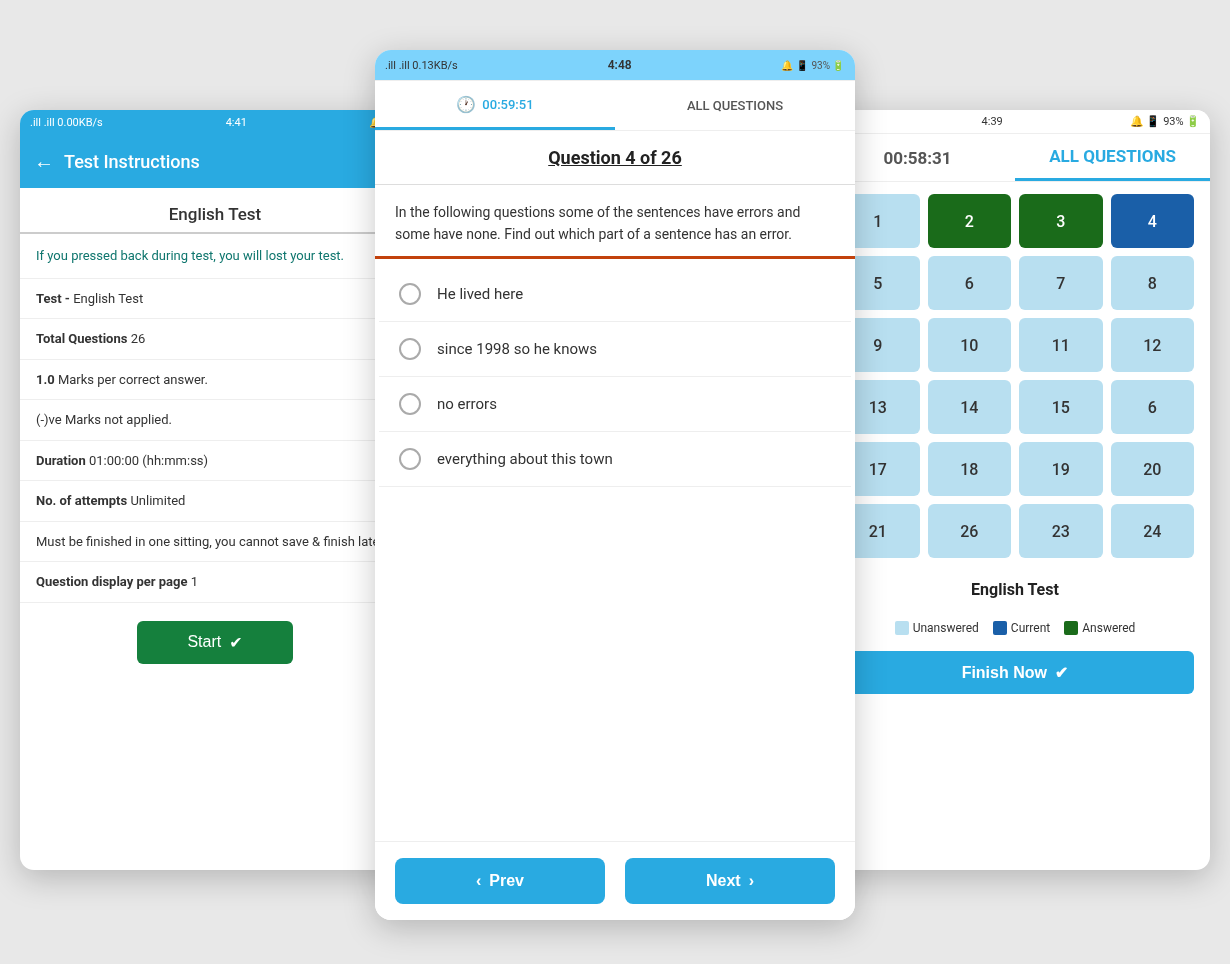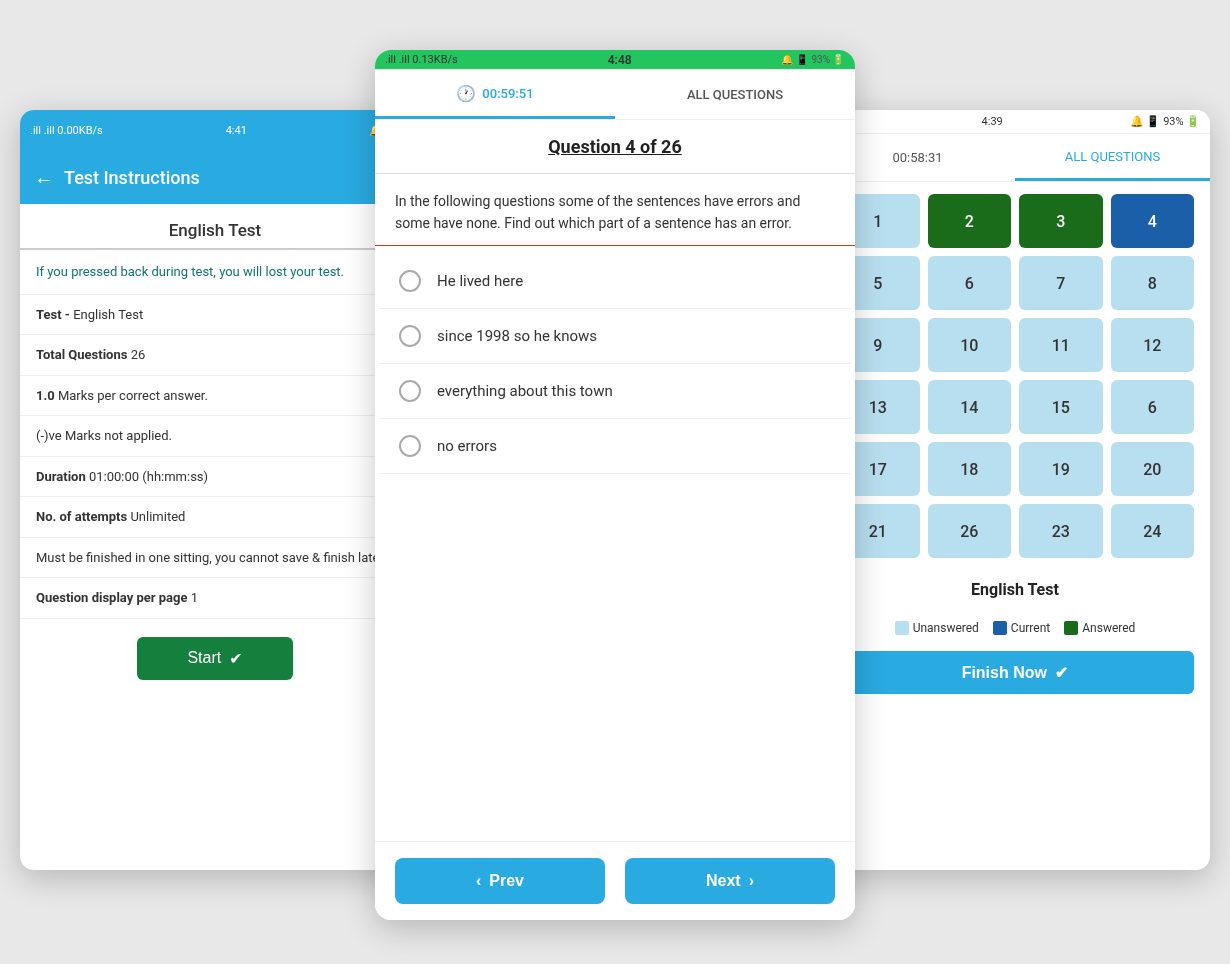--- a/index.html
+++ b/index.html
@@ -35,21 +35,21 @@
       height: 760px;
       left: 20px;
       top: 110px;
       z-index: 1;
     }
 
     .status-bar-left {
       background: #29aae1;
       color: #fff;
       font-size: 11px;
-      padding: 20px 10px;
+      padding: 12px 10px;
       display: flex;
       justify-content: space-between;
       align-items: center;
       height: 24px;
     }
 
     .header-left {
       background: #29aae1;
       color: #fff;
       display: flex;
@@ -127,28 +127,28 @@
     
     .card-middle {
       width: 480px;
       height: 870px;
       left: 375px;
       top: 50px;
       z-index: 3;
     }
 
     .status-bar-mid {
-      background: #22c55e;
+      background: #7dd3fc;
       color: #333;
       font-size: 11px;
       padding: 4px 10px;
       display: flex;
       justify-content: space-between;
       align-items: center;
-      height: 20px;
+      height: 31px;
       border-bottom: 1px solid #eee;
     }
 
     .status-bar-mid .time-mid {
       font-weight: 600;
       font-size: 12px;
     }
 
     .status-bar-mid .right-icons {
       font-size: 10px;
@@ -194,21 +194,21 @@
       color: #222;
       border-bottom: 1px solid #ddd;
       text-decoration: underline;
     }
 
     .question-instruction {
       padding: 16px 20px 10px;
       font-size: 14px;
       color: #333;
       line-height: 1.6;
-      border-bottom: 1px solid #c2410c;
+      border-bottom: 3px solid #c2410c;
     }
 
     .options-list {
       padding: 8px 4px;
     }
 
     .option-item {
       display: flex;
       align-items: center;
       padding: 16px 20px;
@@ -285,22 +285,22 @@
       border-bottom: 1px solid #eee;
       height: 48px;
       align-items: stretch;
     }
 
     .tab-right {
       flex: 1;
       display: flex;
       align-items: center;
       justify-content: center;
-      font-size: 13px;
-      font-weight: 400;
+      font-size: 17px;
+      font-weight: 700;
       color: #555;
       cursor: pointer;
       text-align: right;
     }
 
     .tab-right.active {
       color: #29aae1;
       border-bottom: 3px solid #29aae1;
     }
 
@@ -482,25 +482,25 @@
       <div class="option-item">
         <div class="option-radio"></div>
         <span class="option-text">He lived here</span>
       </div>
       <div class="option-item">
         <div class="option-radio"></div>
         <span class="option-text">since 1998 so he knows</span>
       </div>
       <div class="option-item">
         <div class="option-radio"></div>
-        <span class="option-text">everything about this town</span>
+        <span class="option-text">no errors</span>
       </div>
       <div class="option-item">
         <div class="option-radio"></div>
-        <span class="option-text">no errors</span>
+        <span class="option-text">everything about this town</span>
       </div>
     </div>
     <div class="nav-bar-mid">
       <button class="nav-btn">
         <span>‹</span>
         <span>Prev</span>
       </button>
       <button class="nav-btn">
         <span>Next</span>
         <span>›</span>

